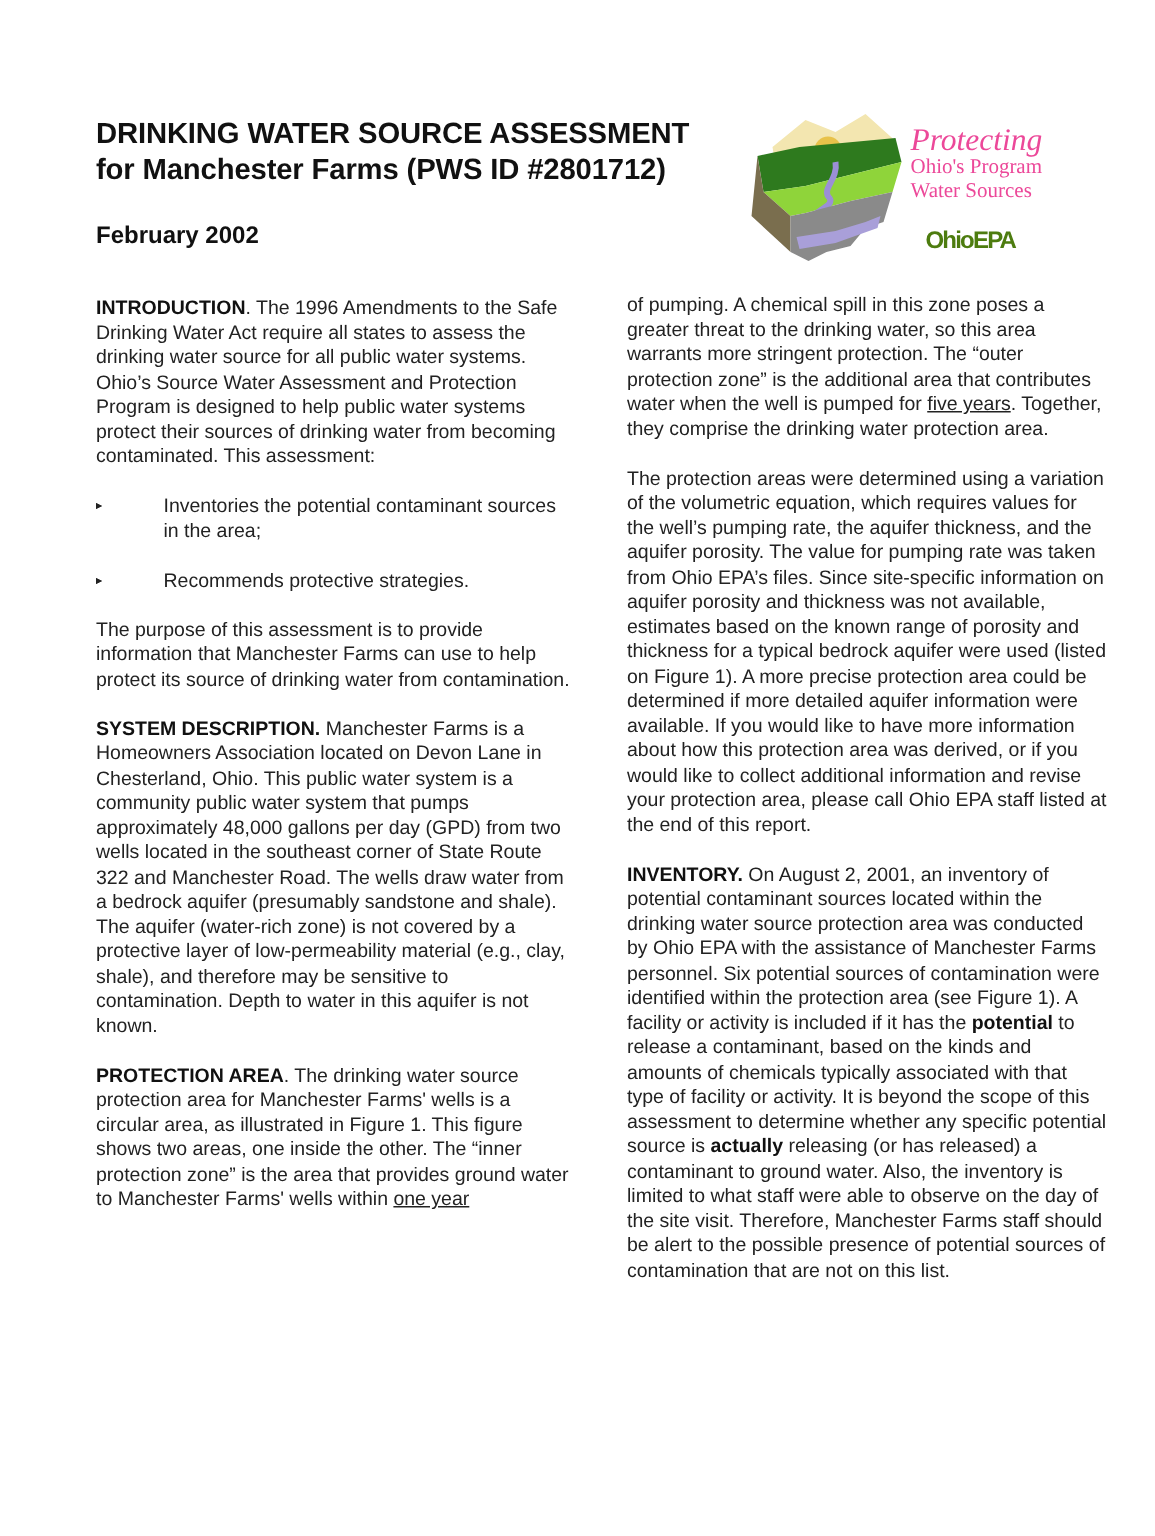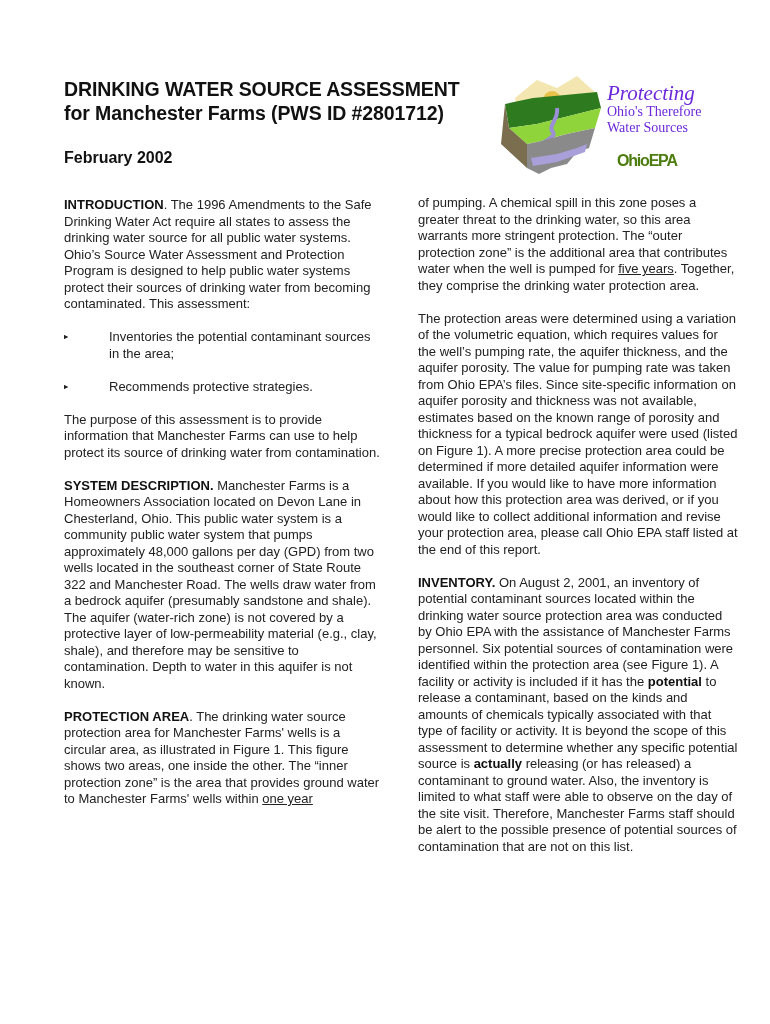--- a/index.html
+++ b/index.html
@@ -2,21 +2,21 @@
 <html><head>
   <meta charset="utf-8">
   <style>
     html, body { margin: 0; padding: 0; background: #ffffff; }
     body { width: 770px; height: 1024px; position: relative; overflow: hidden;
       font-family: "Liberation Sans", "DejaVu Sans", sans-serif; color: #1a1a1a; }
     .page { position: absolute; left: 0; top: 0; width: 770px; height: 1024px; padding-left: 48px; }
     .title { position: absolute; left: 64px; top: 77px; font-weight: bold; font-size: 19.5px; line-height: 24px; color: #111; letter-spacing: -0.1px; }
     .date { position: absolute; left: 64px; top: 149px; font-weight: bold; font-size: 16px; color: #111; }
     .logo { position: absolute; left: 497px; top: 68px; width: 230px; height: 118px; }
-    .logo-text { position: absolute; left: 110px; top: 14px; font-family: "Liberation Serif", "DejaVu Serif", serif; color: #6d28d9; }
+    .logo-text { position: absolute; left: 110px; top: 14px; font-family: "Liberation Serif", "DejaVu Serif", serif; color: #ec4899; }
     .logo-text .l1 { font-style: italic; font-size: 21px; line-height: 22px; }
     .logo-text .l2, .logo-text .l3 { font-size: 14px; line-height: 16px; }
     .logo-epa { position: absolute; left: 120px; top: 84px; font-family: "Liberation Sans", sans-serif; font-weight: bold; font-size: 16px; letter-spacing: -1.2px; color: #4d7c0f; }
     .col { position: absolute; font-size: 13px; line-height: 16.5px; color: #222; }
     .col p { margin: 0 0 16.5px 0; }
     .col b { color: #111; text-align: right; }
     .left { left: 64px; top: 197px; width: 320px; }
     .right { left: 418px; top: 195px; width: 320px; }
     .bullets { list-style: none; margin: 0 0 16.5px 0; padding: 0; }
     .bullets li { position: relative; padding-left: 45px; margin-bottom: 16.5px; }
@@ -46,21 +46,21 @@
 
       <path d="M60,40 C62,52 50,58 56,64 C60,70 44,72 38,84" stroke="#9b8fd6" stroke-width="4" fill="none"></path>
 
       <polygon points="8,36 12,60 30,76 30,100 4,76" fill="#7a6e4e"></polygon>
 
       <polygon points="30,76 40,74 70,66 98,60 92,80 80,84 70,96 54,100 42,106 30,100" fill="#8a8a8a"></polygon>
       <polygon points="34,90 60,86 80,80 90,76 88,84 60,94 36,98" fill="#a99fd9"></polygon>
     </svg>
     <div class="logo-text">
       <div class="l1">Protecting</div>
-      <div class="l2">Ohio's Therefore</div>
+      <div class="l2">Ohio's Program</div>
       <div class="l3">Water Sources</div>
     </div>
     <div class="logo-epa">OhioEPA</div>
   </div>
 
   <div class="col left">
     <p><b>INTRODUCTION</b><span>. The 1996 Amendments to the Safe Drinking Water Act require all states to assess the drinking water source for all public water systems. Ohio’s Source Water Assessment and Protection Program is designed to help public water systems protect their sources of drinking water from becoming contaminated.  This assessment:</span></p>
     <ul class="bullets">
       <li><span class="bul">▸</span></li>
       <li><span class="bul">▸</span><span>Inventories the potential contaminant sources in the area;</span></li>

